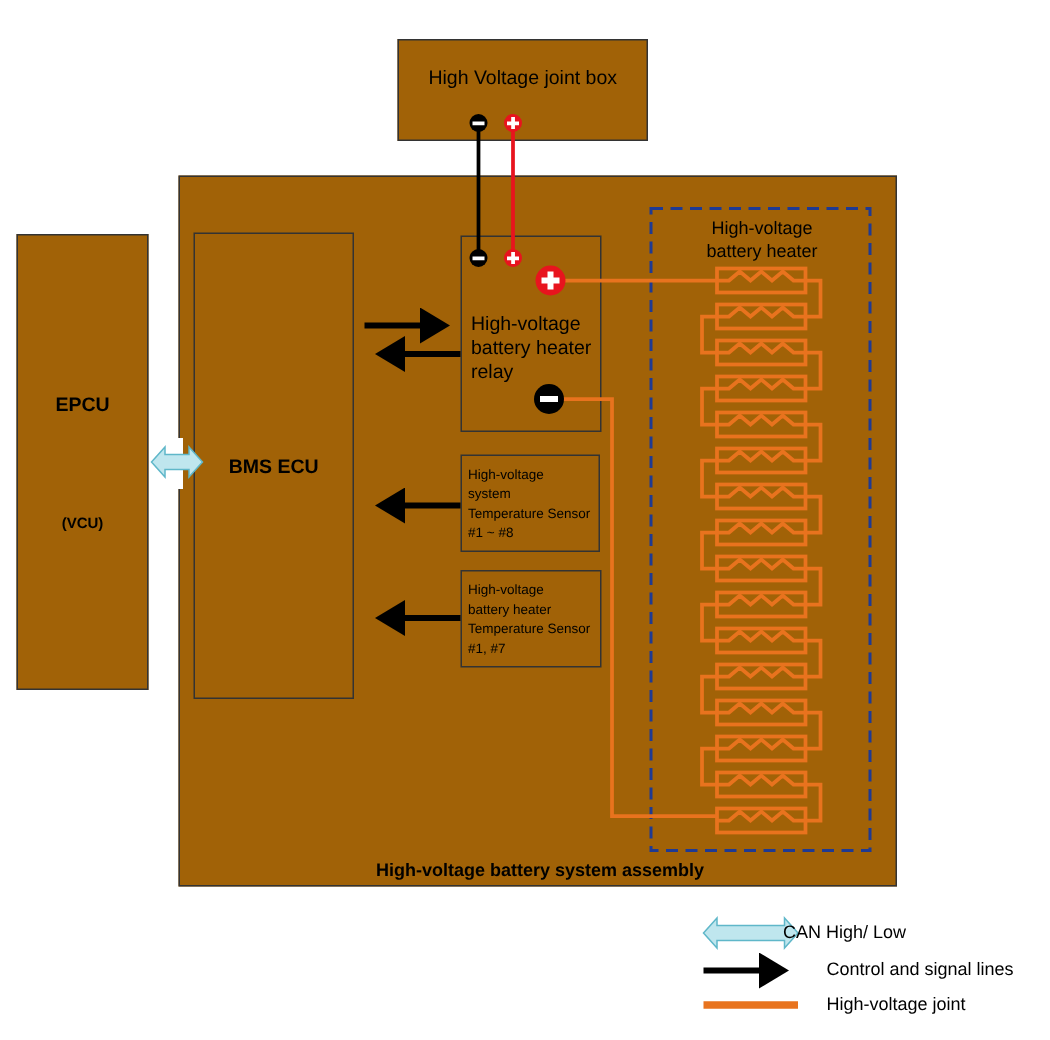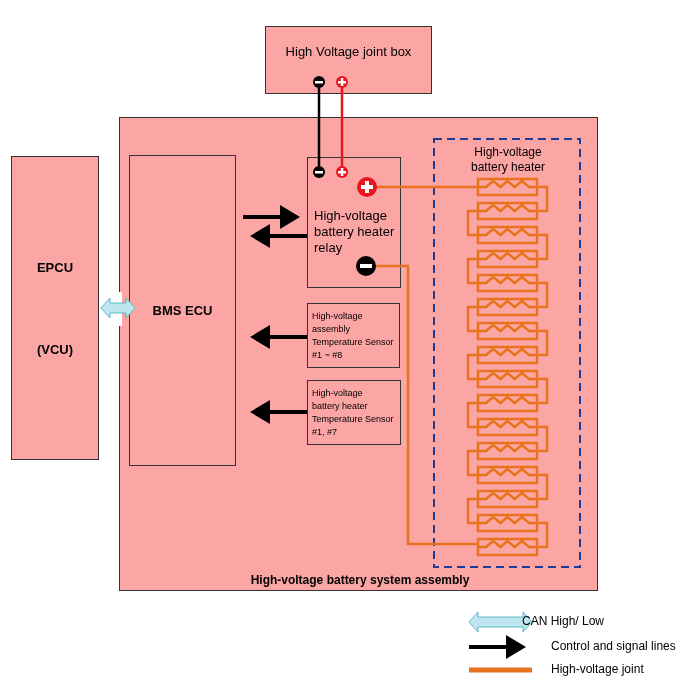--- a/index.html
+++ b/index.html
@@ -1,53 +1,53 @@
 <!DOCTYPE html>
 <html><head>
 <meta charset="utf-8">
 <style>
   html, body { margin: 0; padding: 0; background: #ffffff; }
   body { width: 700px; height: 693px; position: relative; overflow: hidden;
          font-family: "Liberation Sans", sans-serif; color: #000; }
-  .box { position: absolute; box-sizing: border-box; border: 1px solid #333; background: #fca5a5; }
+  .box { position: absolute; box-sizing: border-box; border: 1px solid #333; background: #a16207; }
   .lbl { position: absolute; font-family: "Liberation Sans", sans-serif; }
   svg#wires { position: absolute; left: 0; top: 0; }
   .center-text { display: flex; align-items: center; justify-content: center; text-align: center; }
 </style>
 </head>
 <body>
 
 <div class="box" style="left:119px; top:117px; width:479px; height:474px;"></div>
 <div class="lbl" style="left:119px; top:573px; width:400px; text-align:center; font-size:12px; left:160px;font-weight:bold;">High-voltage battery system assembly</div>
 
 <div class="box center-text" style="left:265px; top:26px; width:167px; height:68px; align-items:flex-start; padding-top:17px;">
   <span style="font-size:13px;">High Voltage joint box</span>
 </div>
 
 <div class="box center-text" style="left:11px; top:156px; width:88px; height:304px; flex-direction:column;gap:24px;">
   <span style="font-weight:bold; font-size:13px;">EPCU</span>
-  <span style="font-weight:bold; font-size:13px;margin-top:43px;">(VCU)</span>
+  <span style="font-weight:bold; font-size:10px;margin-top:43px;">(VCU)</span>
 </div>
 
 <div class="box center-text" style="left:129px; top:155px; width:107px; height:311px;">
   <span style="font-weight:bold; font-size:13px;">BMS ECU</span>
 </div>
 
 <div class="box" style="left:307px; top:157px; width:94px; height:131px;">
   <div class="lbl" style="left:6px; top:50px; font-size:13px; line-height:16px;">
     <div>High-voltage</div>
     <div>battery heater</div>
     <div>relay</div>
   </div>
 </div>
 
 <div class="box" style="left:307px; top:303px; width:93px; height:65px;">
   <div class="lbl" style="left:4px; top:6px; font-size:9px; line-height:13px;">
     <div>High-voltage</div>
-    <div>assembly</div>
+    <div>system</div>
     <div>Temperature Sensor</div>
     <div>#1 ~ #8</div>
   </div>
 </div>
 
 <div class="box" style="left:307px; top:380px; width:94px; height:65px;">
   <div class="lbl" style="left:4px; top:6px; font-size:9px; line-height:13px;">
     <div>High-voltage</div>
     <div>battery heater</div>
     <div>Temperature Sensor</div>

